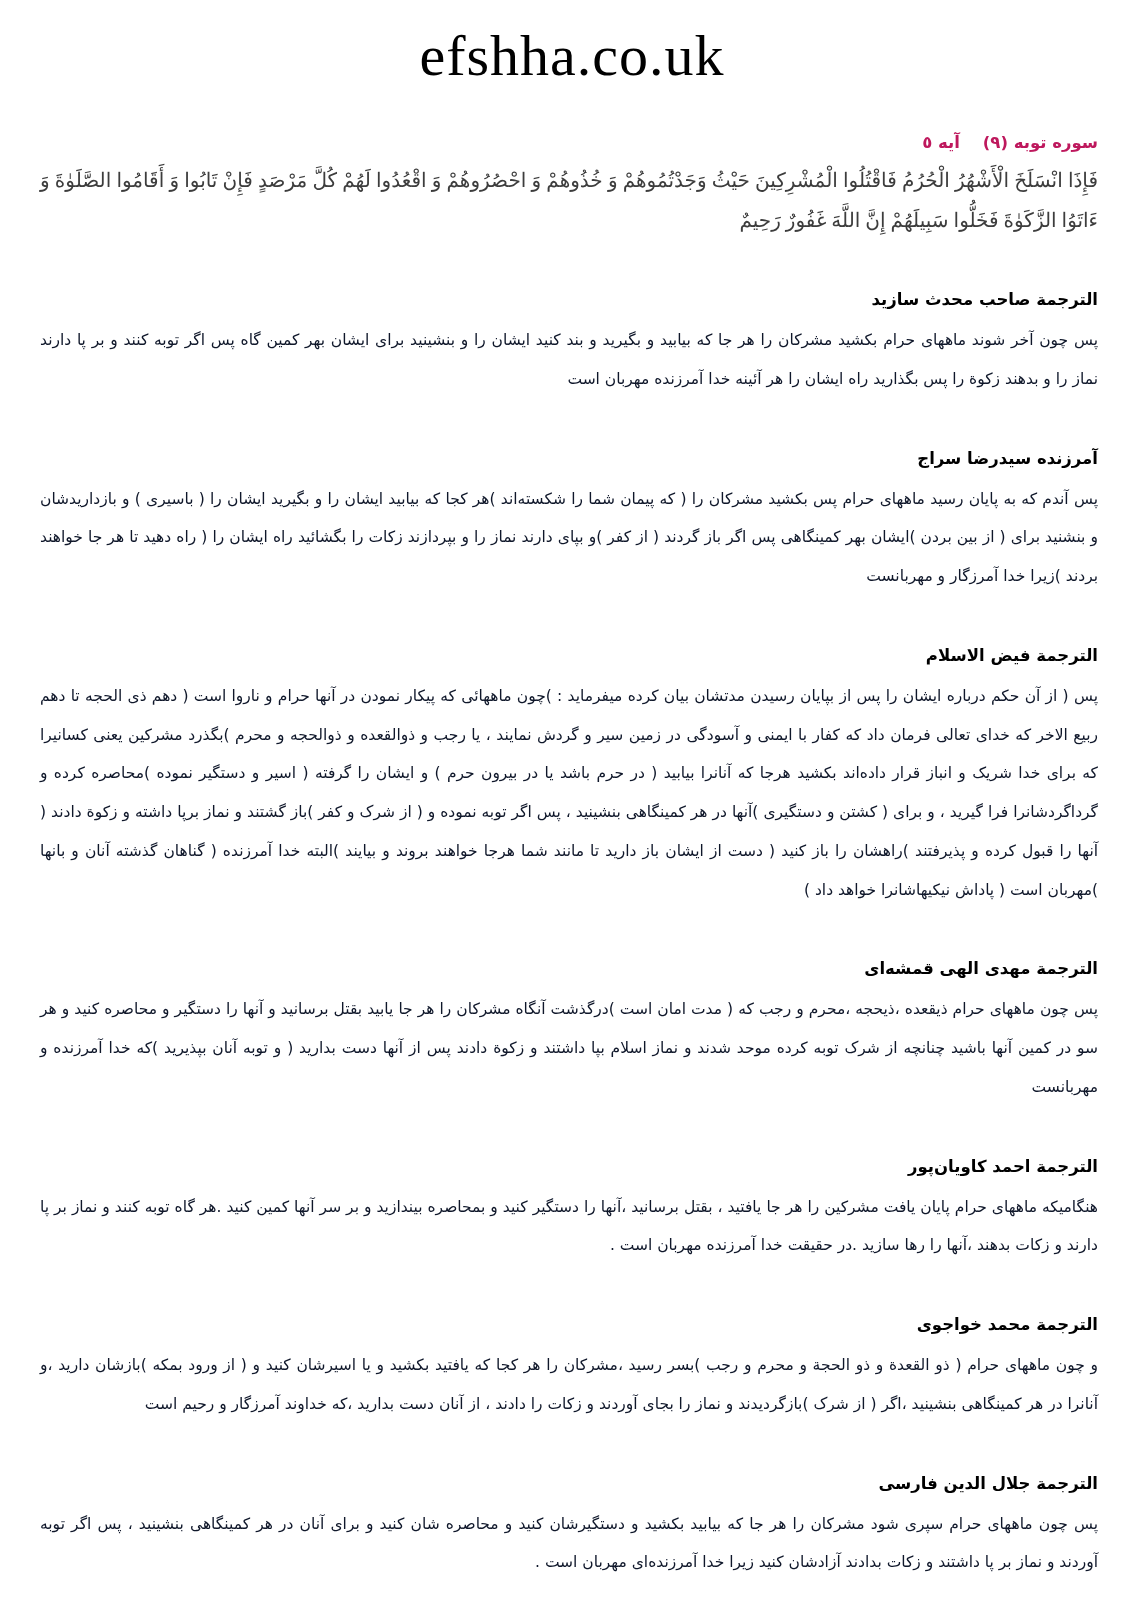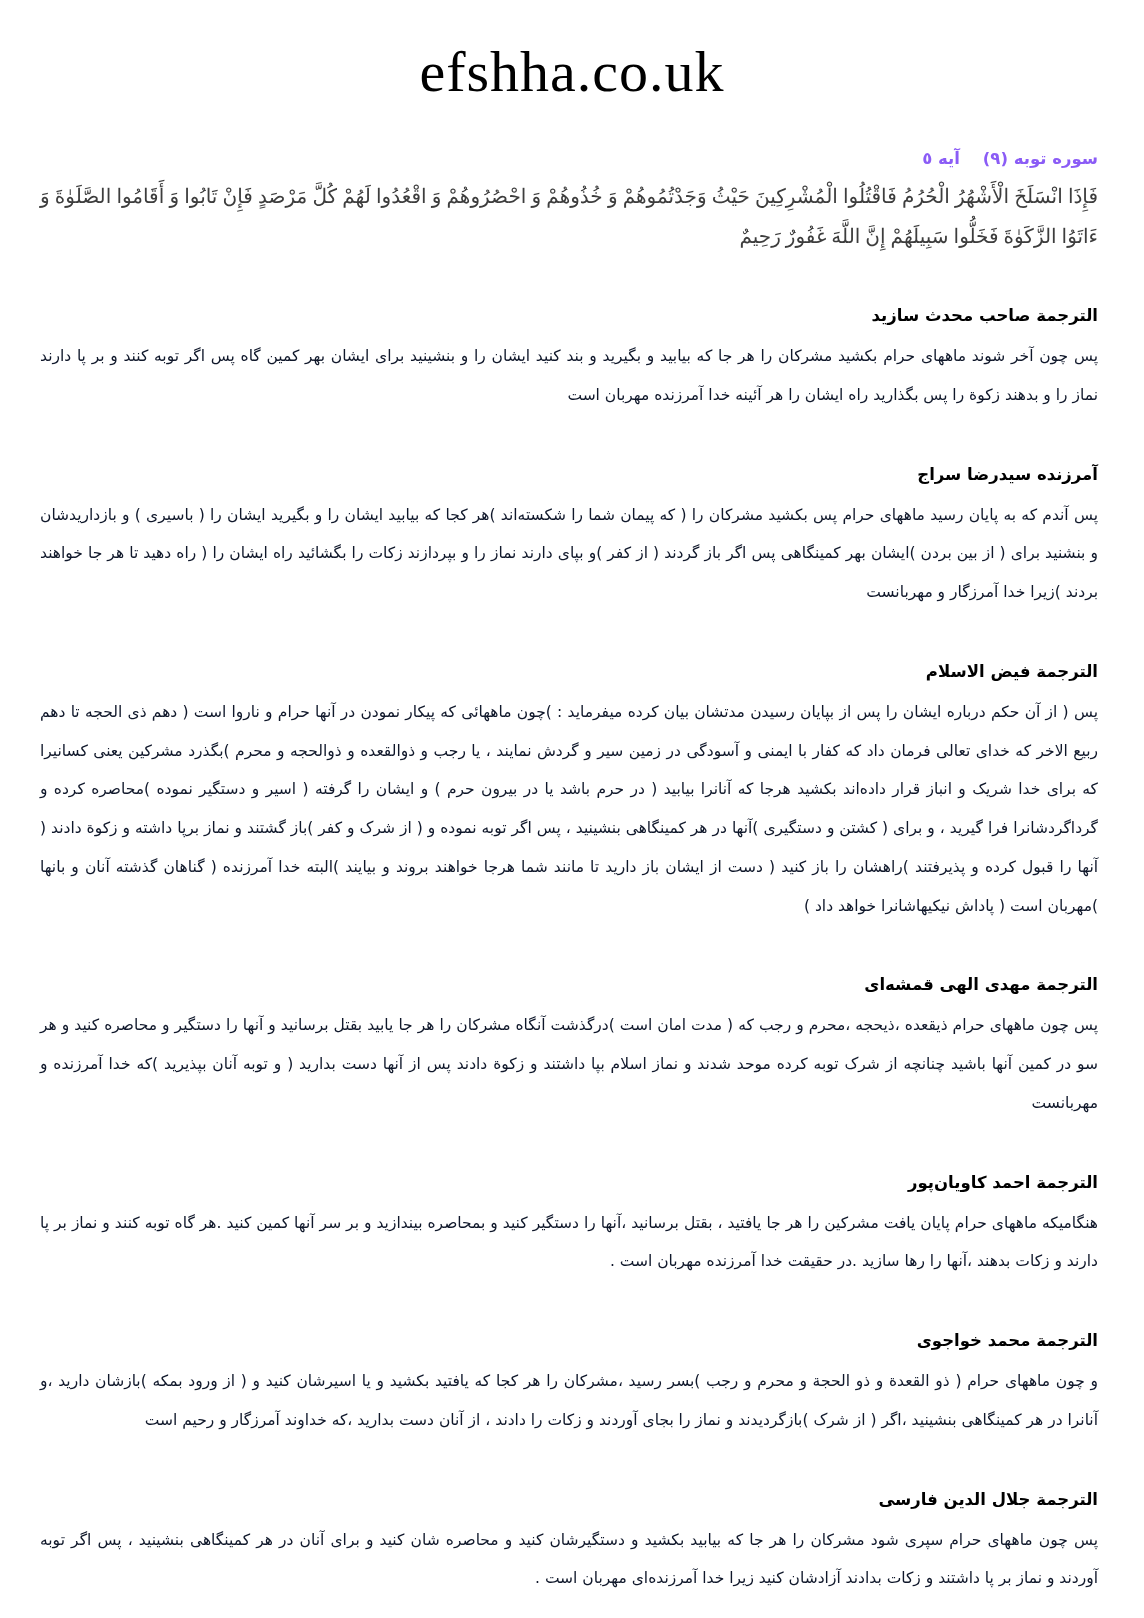--- a/index.html
+++ b/index.html
@@ -9,33 +9,33 @@
     min-height: 1618px;
     margin: 0 auto;
     font-family: "DejaVu Sans", sans-serif;
     color: #000;
   }
   .site-title {
     font-family: "Liberation Serif", "DejaVu Serif", serif;
     font-weight: 400;
     font-size: 58px;
     text-align: center;
-    padding-top: 38px;
+    padding-top: 22px;
     letter-spacing: 1px;
     color: #000;
   }
   .content {
     direction: rtl;
     padding: 0 46px 60px 40px;
   }
   .verse-heading {
     margin-top: 44px;
     font-size: 16.5px;
     font-weight: bold;
-    color: #8b5cf6;
+    color: #be185d;
     text-align: right;
   }
   .arabic-verse {
     margin-top: 8px;
     font-size: 20px;
     line-height: 2.0;
     color: #3d3d3d;
     text-align: justify;
     text-align-last: right;
     font-family: Liberation Serif, serif;

